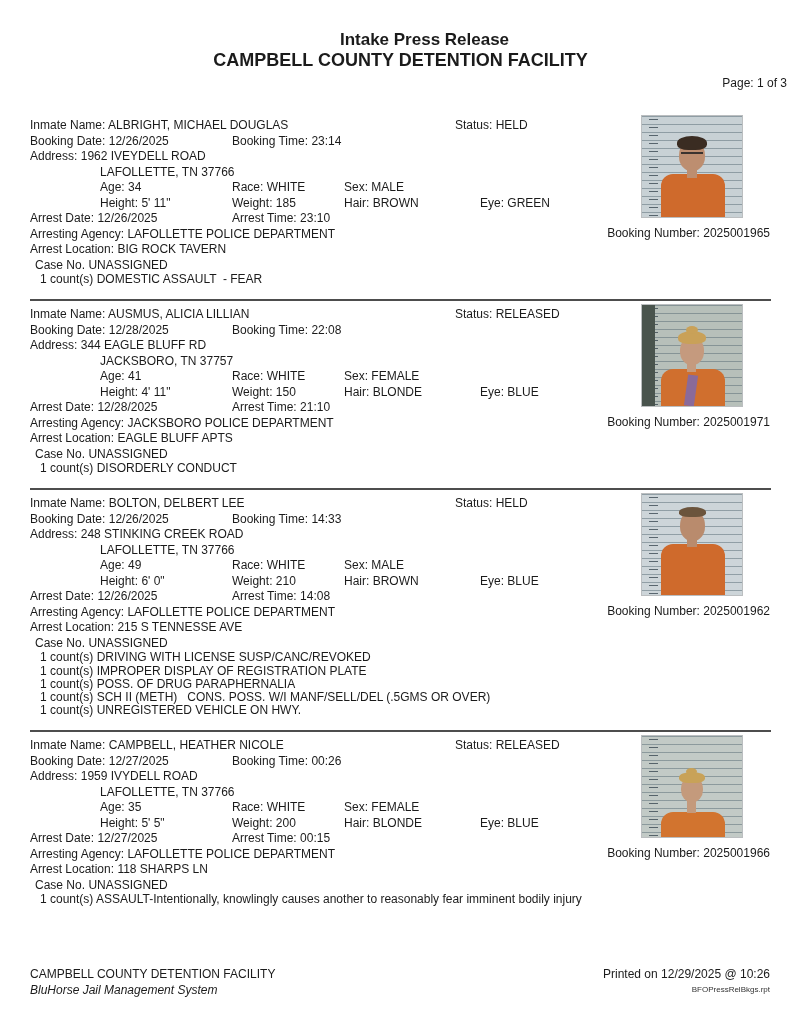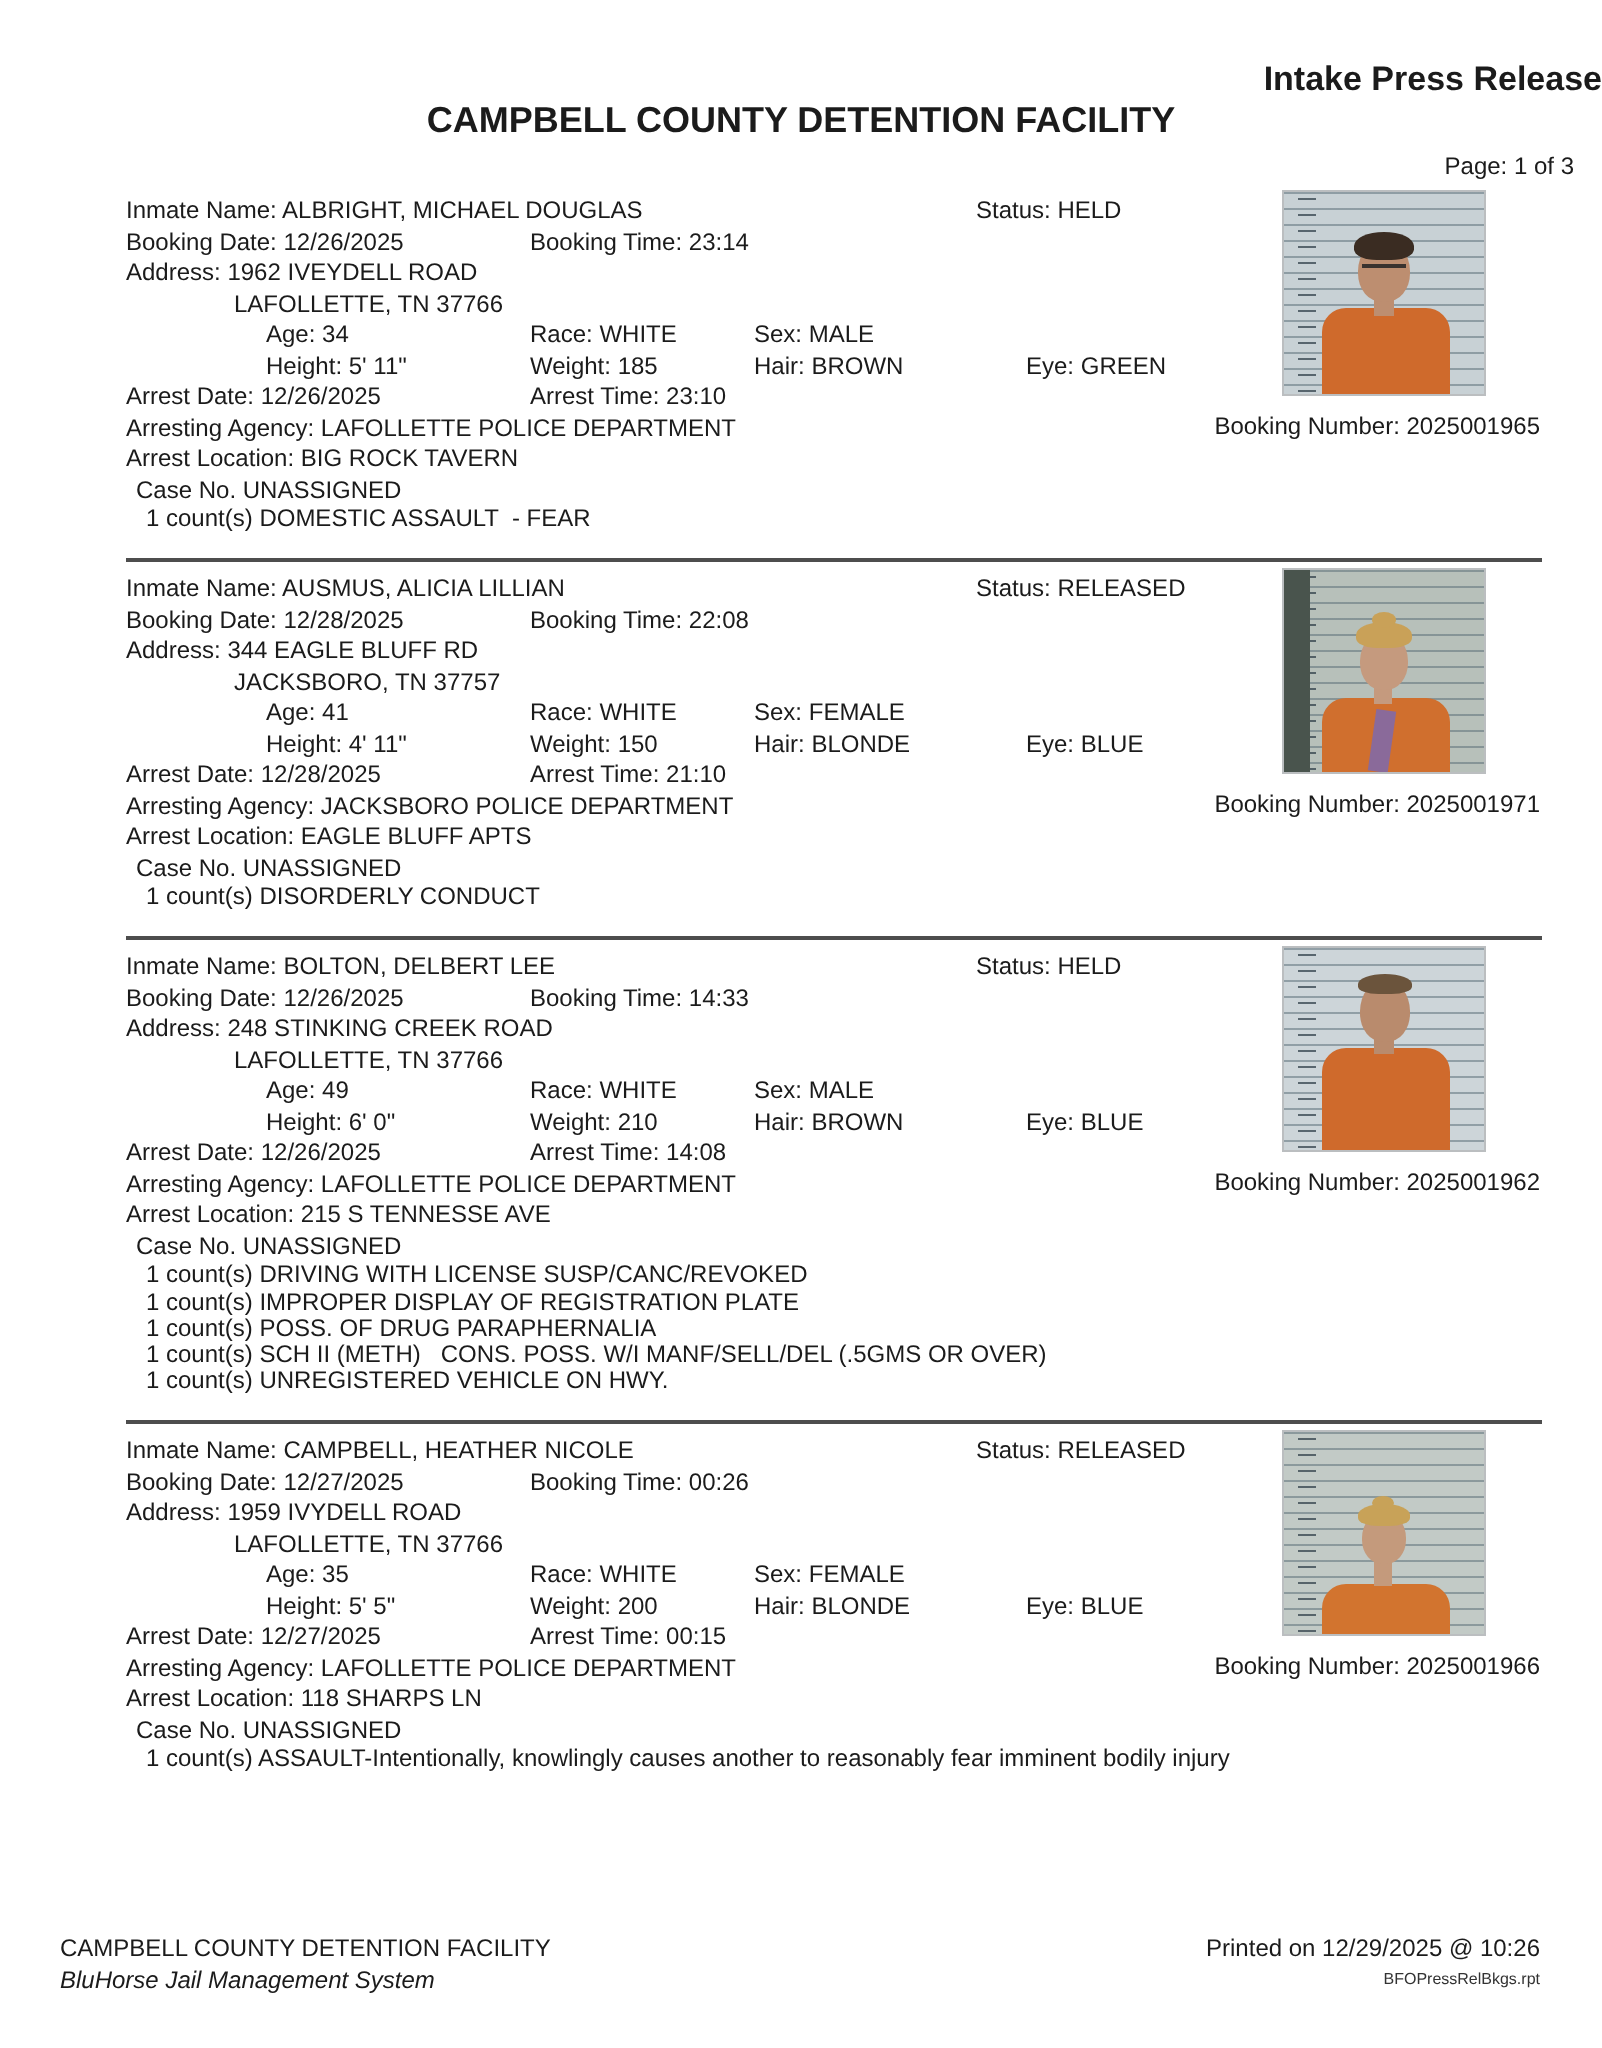--- a/index.html
+++ b/index.html
@@ -2,36 +2,36 @@
 <html><head>
 <meta charset="utf-8">
 <style>
   * { margin:0; padding:0; box-sizing:border-box; }
   body { background:#e8e8e8; font-family:"Liberation Sans","DejaVu Sans",sans-serif; }
   .page {
     position:relative; width:801px; height:1024px; background:#ffffff;
     overflow:hidden; color:#1b1b1b; font-size:12px;
   }
   
-  .title1 { padding-top:30px; text-align:right; font-size:17px; font-weight:bold; line-height:20px;margin-left:48px; }
+  .title1 { padding-top:30px; text-align:center; font-size:17px; font-weight:bold; line-height:20px;margin-left:48px; }
   .title2 { text-align:center; font-size:18px; font-weight:bold; line-height:21px; }
   .pagelabel { text-align:right; padding-right:14px; font-size:12px; margin-top:5px; line-height:15px; }
   
-  .records { margin-top:1px;padding-left:33px; }
+  .records { margin-top:21px; }
   .record { position:relative; padding:6px 0 13px 0; }
   .sep { border-top:2px solid #4d4d4d; margin:0 30px; }
   .line { position:relative; height:15.5px; line-height:15.5px; }
   .pair { position:absolute; top:0; white-space:pre; }
   .c-main   { left:30px; }
   .c-status { left:455px; }
   .c-col2   { left:232px; }
   .c-col3   { left:344px; }
   .c-col4   { left:480px; }
   .c-age    { left:100px; }
-  .c-addr2  { left:84px; }
+  .c-addr2  { left:100px; }
   .c-case   { left:35px; }
   .charge { height:13.2px; line-height:13.2px; padding-left:40px; white-space:pre; }
   .bookingnum { position:absolute; top:114px; right:31px; height:15.5px; line-height:15.5px; white-space:pre; }
   
   .mug {
     position:absolute; top:4px; right:59px; width:100px; height:101px;
     background:var(--wall,#c8d1d5); overflow:hidden; outline:1px solid rgba(60,70,75,.35);
   }
   .wall-lines { position:absolute; inset:0;
     background:repeating-linear-gradient(to bottom, rgba(85,105,115,.5) 0 1px, transparent 1px 8px); }

